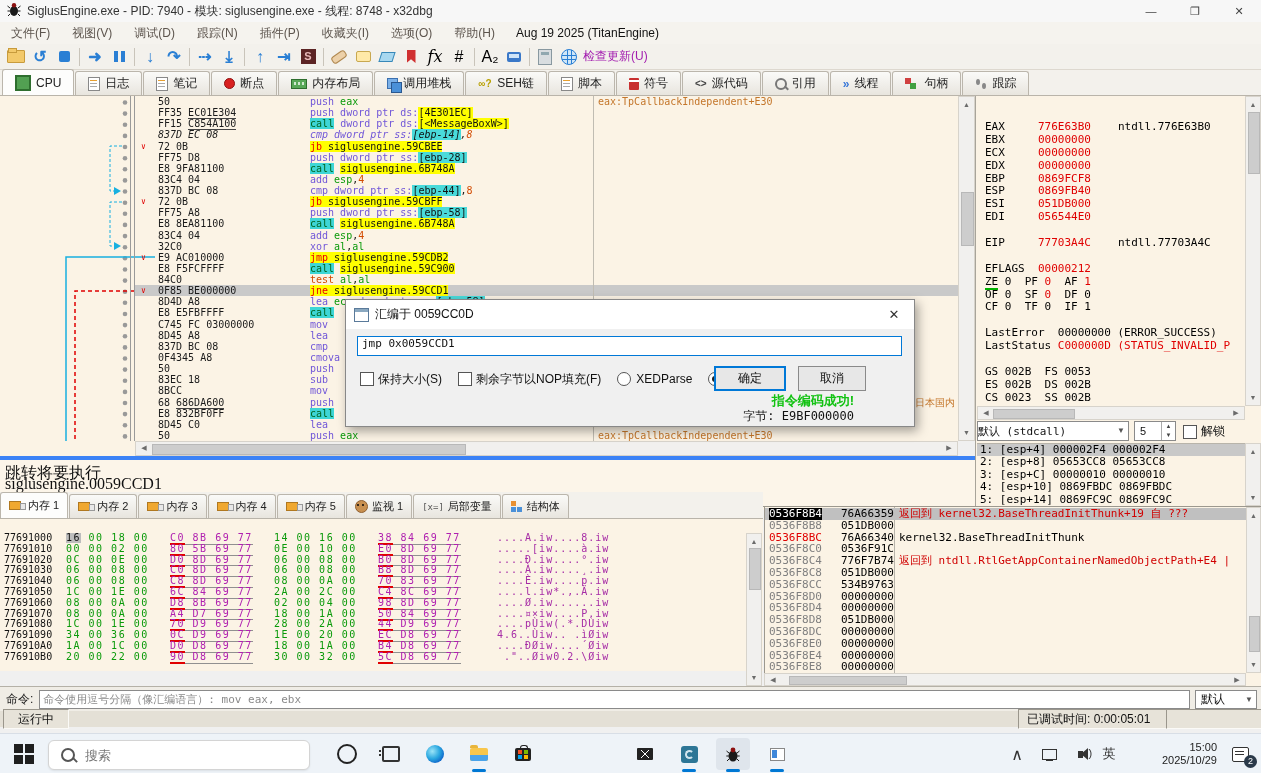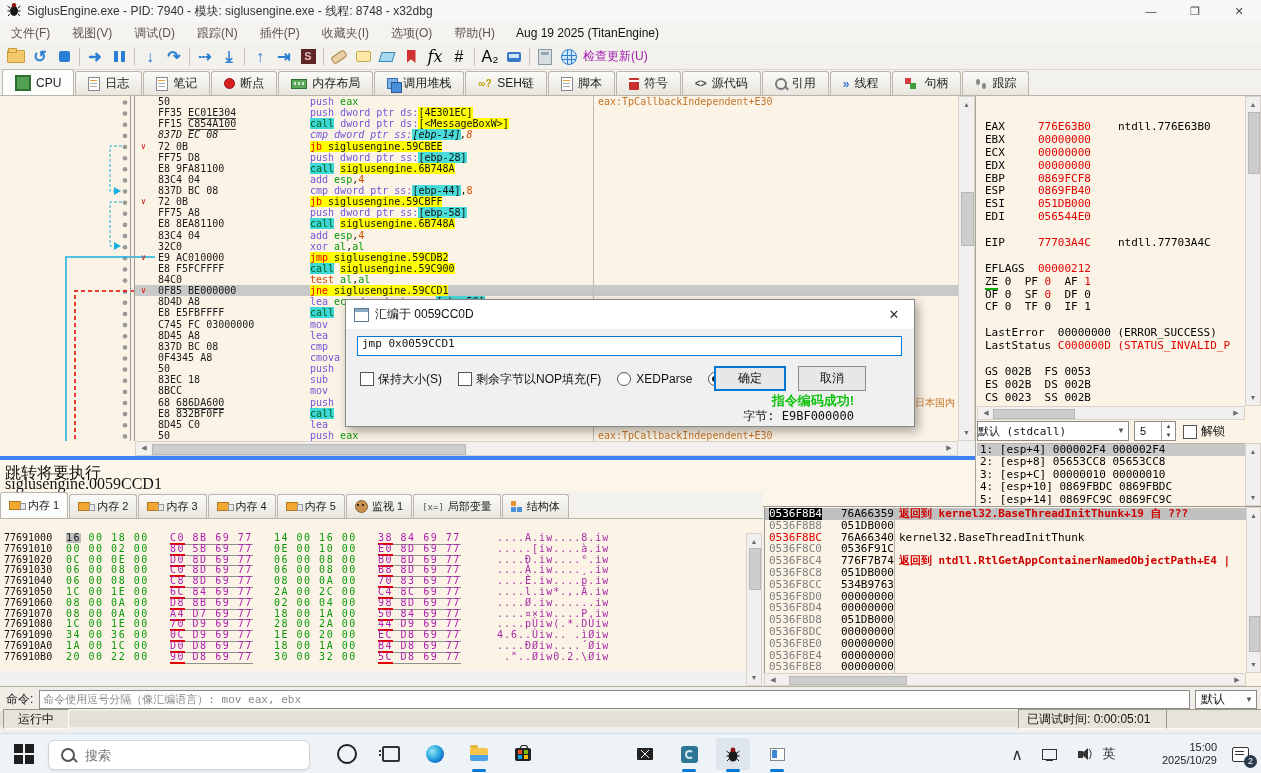--- a/index.html
+++ b/index.html
@@ -117,21 +117,21 @@
 
   #stackpane{position:absolute;left:764px;top:507px;width:497px;height:179px;background:#fbf3e5;
     border-left:1px solid #9c988e;box-sizing:border-box;}
   .srow{position:absolute;left:0;width:482px;height:11.8px;line-height:11.8px;font-size:11px;white-space:pre;}
   .srow.sel{background:#c0c0c0;}
   .saddr{position:absolute;left:4px;color:#7f7f7f;}
   .saddr.red{color:#e00000;}
   .srow.sel .saddr{background:#000;color:#fff;}
   .sval{position:absolute;left:76px;color:#000;}
   .scom{position:absolute;left:134px;color:#000;}
-  .scom.red{color:#d00000;font-weight:bold;}
+  .scom.red{color:#d00000;}
   #stack-vline{position:absolute;left:129px;top:0;width:1px;height:166px;background:#b8b4aa;}
   #stack-vsb{left:1246px;top:507px;width:15px;height:166px;}
   #stack-hsb{left:764px;top:673px;width:482px;height:13px;}
 
   
   #cmdbar{position:absolute;left:0;top:686px;width:1261px;height:25px;background:#f0ede6;
     border-top:1px solid #b5b1a7;display:flex;align-items:center;}
   #cmd-label{font-size:12px;color:#222;margin:0 6px 0 6px;}
   #cmd-input{width:1143px;height:17px;border:1px solid #8a8a8a;background:#fff;font-size:11px;
     font-family:"DejaVu Sans Mono",monospace;color:#111;padding:0 3px;}

